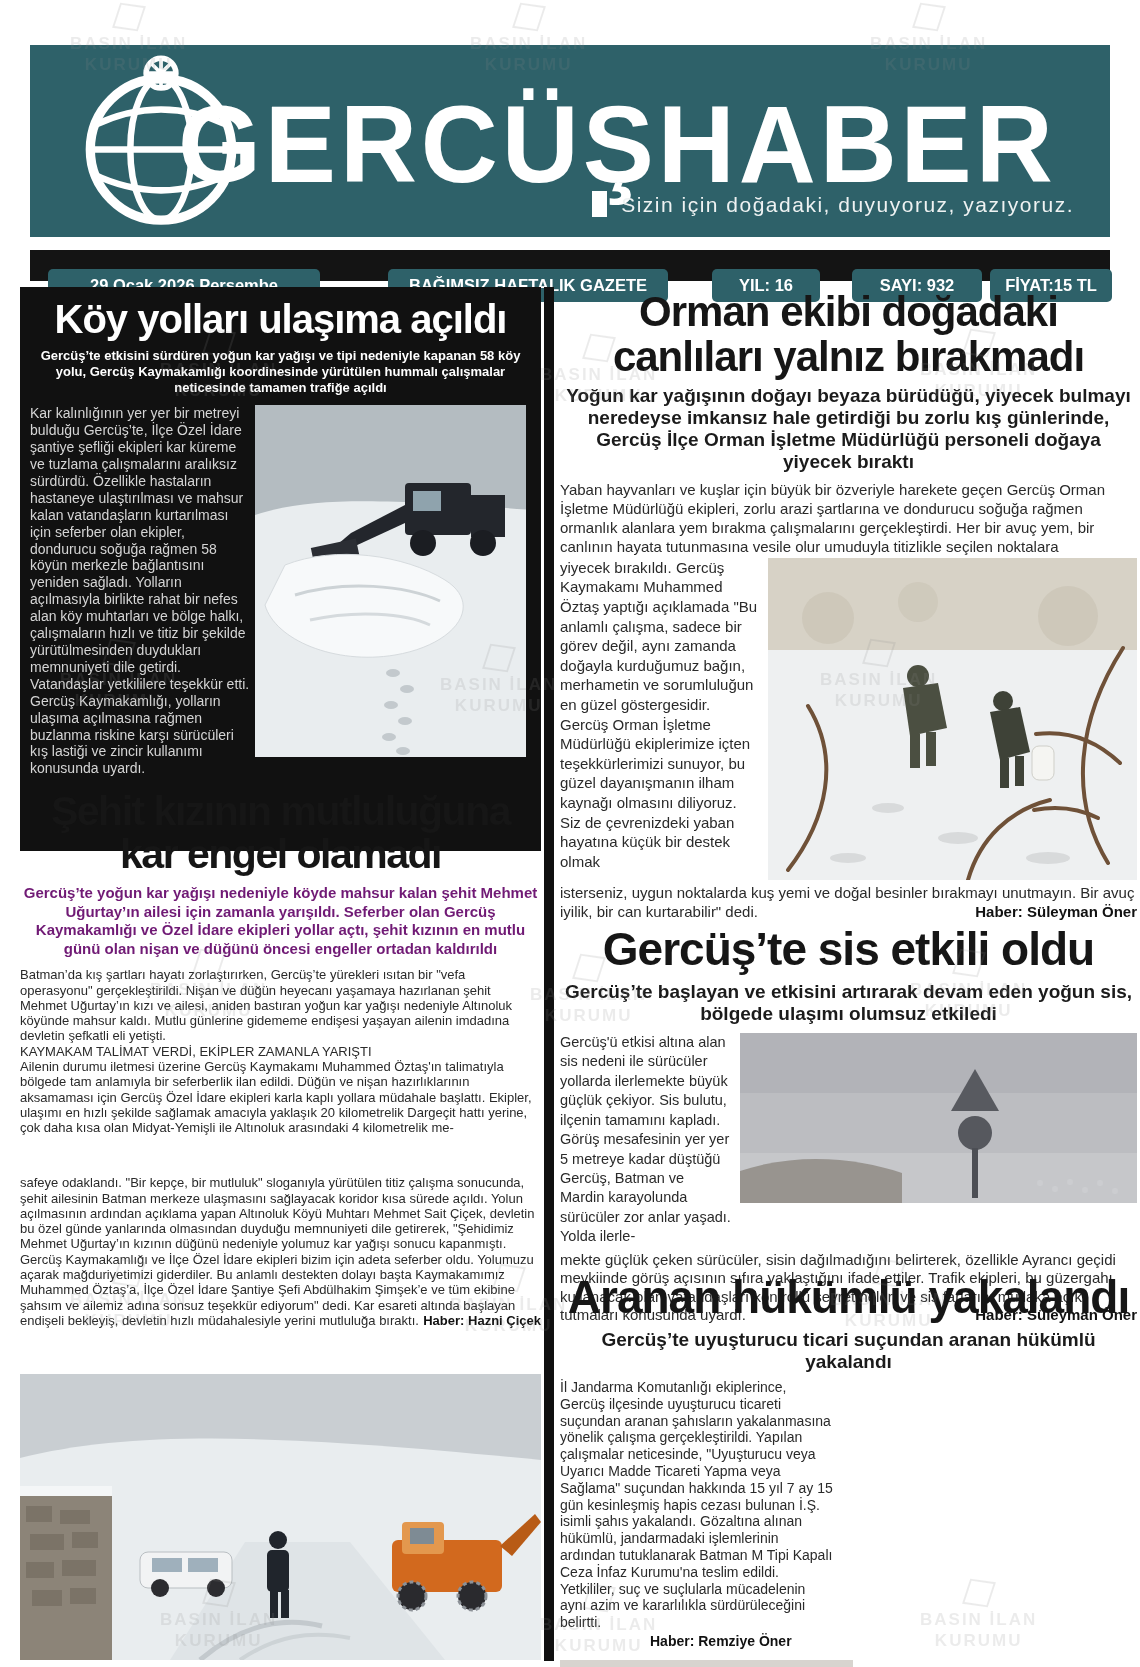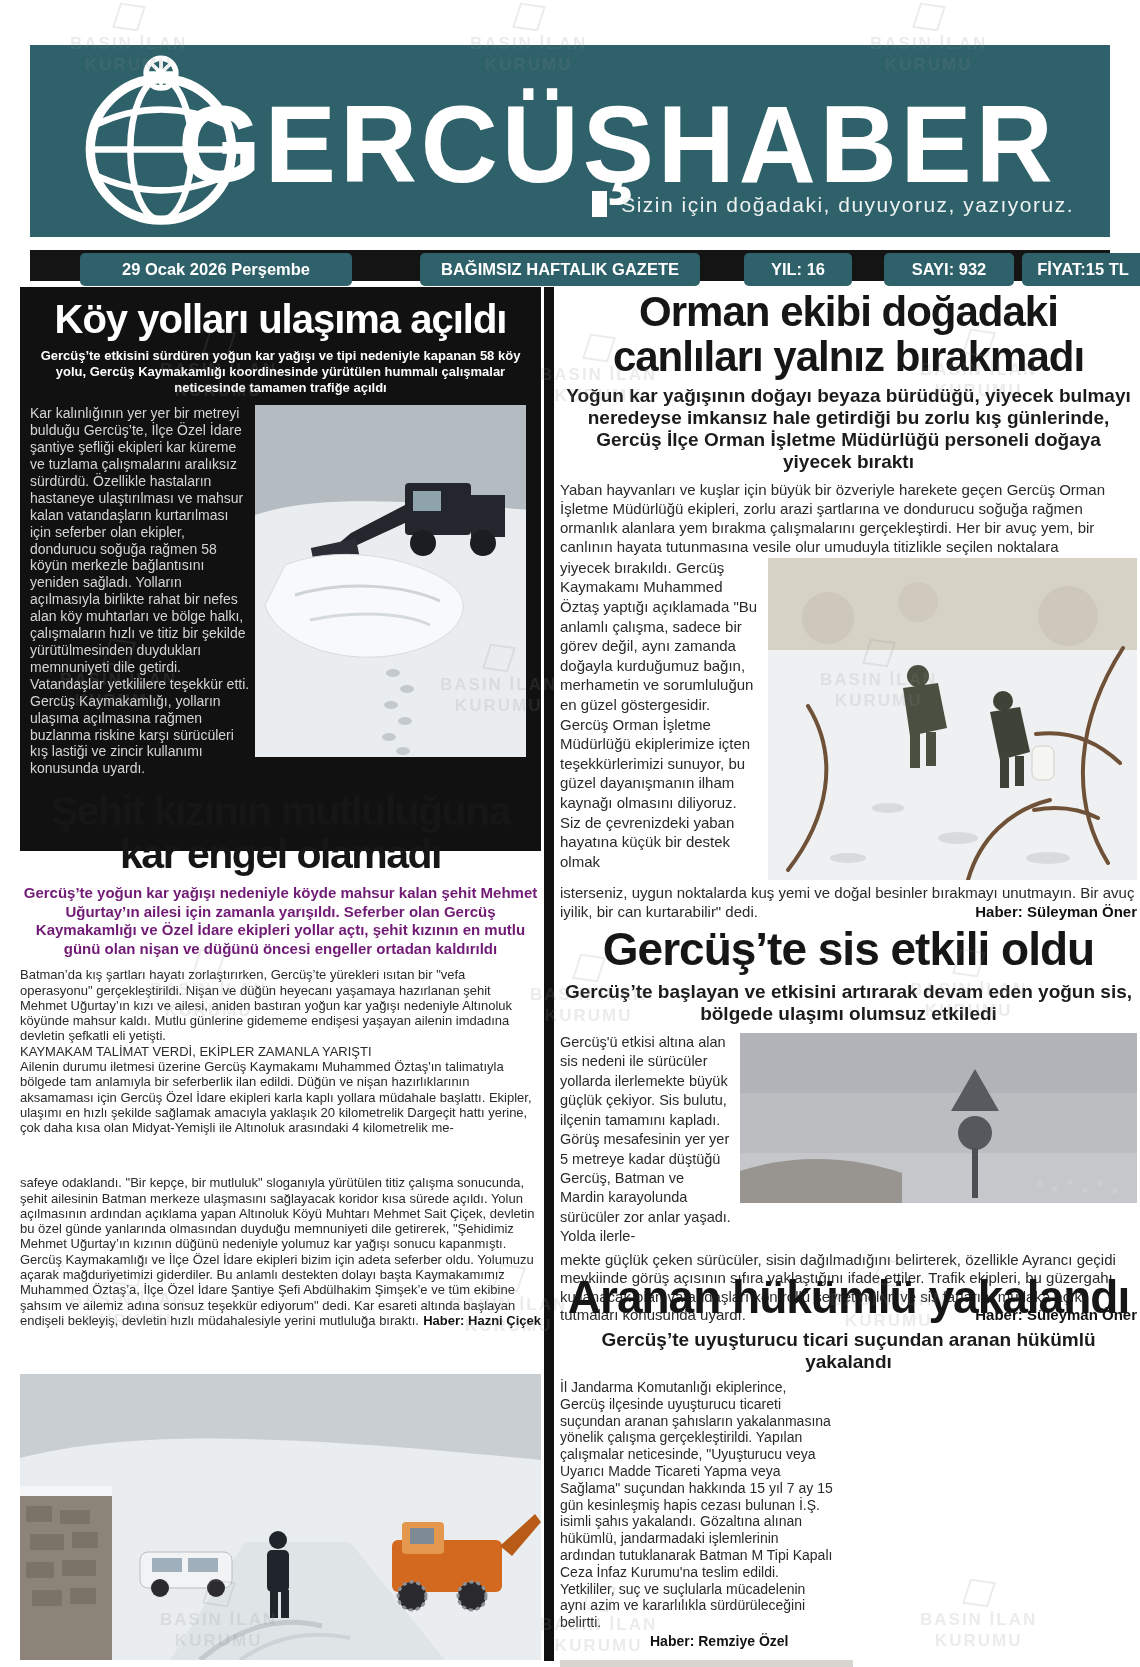--- a/index.html
+++ b/index.html
@@ -9,22 +9,22 @@
   
   .masthead{position:absolute;left:30px;top:45px;width:1080px;height:192px;background:#2e6169;}
   .globe{position:absolute;left:38px;top:4px;width:186px;height:186px;}
   .mh-title{position:absolute;left:148px;top:44px;font-size:110px;line-height:1;font-weight:bold;
             color:#fff;letter-spacing:4px;transform:scaleX(.97);transform-origin:left;}
   .mh-slogan{position:absolute;right:36px;bottom:20px;color:#eef2f2;font-size:21px;letter-spacing:1.5px;}
   .mh-sq{display:inline-block;width:15px;height:26px;background:#fff;margin-right:14px;vertical-align:-5px;}
 
   
   .infobar{position:absolute;left:30px;top:250px;width:1080px;height:31px;background:#141414;}
-  .pill{position:absolute;top:3px;height:33px;background:#2e6169;border-radius:5px;color:#fff;
-        font-weight:bold;font-size:16.5px;display:flex;align-items:center;justify-content:center;margin-left:32px;}
+  .pill{position:absolute;top:19px;height:33px;background:#2e6169;border-radius:5px;color:#fff;
+        font-weight:bold;font-size:16.5px;display:flex;align-items:center;justify-content:center;}
   .pill-date{left:18px;width:272px}.pill-type{left:358px;width:280px}
   .pill-year{left:682px;width:108px}.pill-issue{left:822px;width:130px}.pill-price{left:960px;width:122px}
 
   .divider-v{position:absolute;left:544px;top:287px;width:10px;height:1374px;background:#101010;}
 
   
   .art-koy{position:absolute;left:20px;top:287px;width:521px;height:564px;background:#111;color:#fff;overflow:hidden;}
   .koy-headline{font-size:40px;font-weight:bold;text-align:center;margin:10px 4px 6px;letter-spacing:-1px;}
   .koy-subhead{font-size:13px;font-weight:bold;text-align:center;line-height:1.24;padding:0 18px;}
   .koy-flex{display:flex;gap:6px;padding:9px 15px 0 10px;}
@@ -267,21 +267,21 @@
     </div>
     <div class="sis-bottom"><span>mekte güçlük çeken sürücüler, sisin dağılmadığını belirterek, özellikle Ayrancı geçidi mevkiinde görüş açısının sıfıra yaklaştığını ifade ettiler. Trafik ekipleri, bu güzergahı kullanacak olan vatandaşları kontrollü seyretmeleri ve sis farlarını mutlaka açık tutmaları konusunda uyardı.</span> <span class="byline-r">Haber: Süleyman Öner</span></div>
   </div>
 
   <div class="art-aranan">
     <div class="sis-headline">Aranan hükümlü yakalandı</div>
     <div class="rc-subhead">Gercüş’te uyuşturucu ticari suçundan aranan hükümlü yakalandı</div>
     <div class="aranan-mid">
       <div class="aranan-col">
         <span>İl Jandarma Komutanlığı ekiplerince, Gercüş ilçesinde uyuşturucu ticareti suçundan aranan şahısların yakalanmasına yönelik çalışma gerçekleştirildi. Yapılan çalışmalar neticesinde, "Uyuşturucu veya Uyarıcı Madde Ticareti Yapma veya Sağlama" suçundan hakkında 15 yıl 7 ay 15 gün kesinleşmiş hapis cezası bulunan İ.Ş. isimli şahıs yakalandı. Gözaltına alınan hükümlü, jandarmadaki işlemlerinin ardından tutuklanarak Batman M Tipi Kapalı Ceza İnfaz Kurumu'na teslim edildi. Yetkililer, suç ve suçlularla mücadelenin aynı azim ve kararlılıkla sürdürüleceğini belirtti.</span>
-        <span class="aranan-byline">Haber: Remziye Özel</span>
+        <span class="aranan-byline">Haber: Remziye Öner</span>
       </div>
       <div class="photo aranan-photo">
         <svg viewBox="0 0 293 288" width="293" height="288">
           <rect width="293" height="288" fill="#e9e7e3"></rect>
           <rect width="293" height="14" fill="#d8d4cf"></rect>
           <g>
             <rect x="18" y="22" width="46" height="54" fill="#39414e" stroke="#b23a33" stroke-width="4"></rect>
             <rect x="88" y="22" width="46" height="54" fill="#39414e" stroke="#b23a33" stroke-width="4"></rect>
             <rect x="158" y="22" width="46" height="54" fill="#39414e" stroke="#b23a33" stroke-width="4"></rect>
             <rect x="228" y="22" width="46" height="54" fill="#39414e" stroke="#b23a33" stroke-width="4"></rect>

